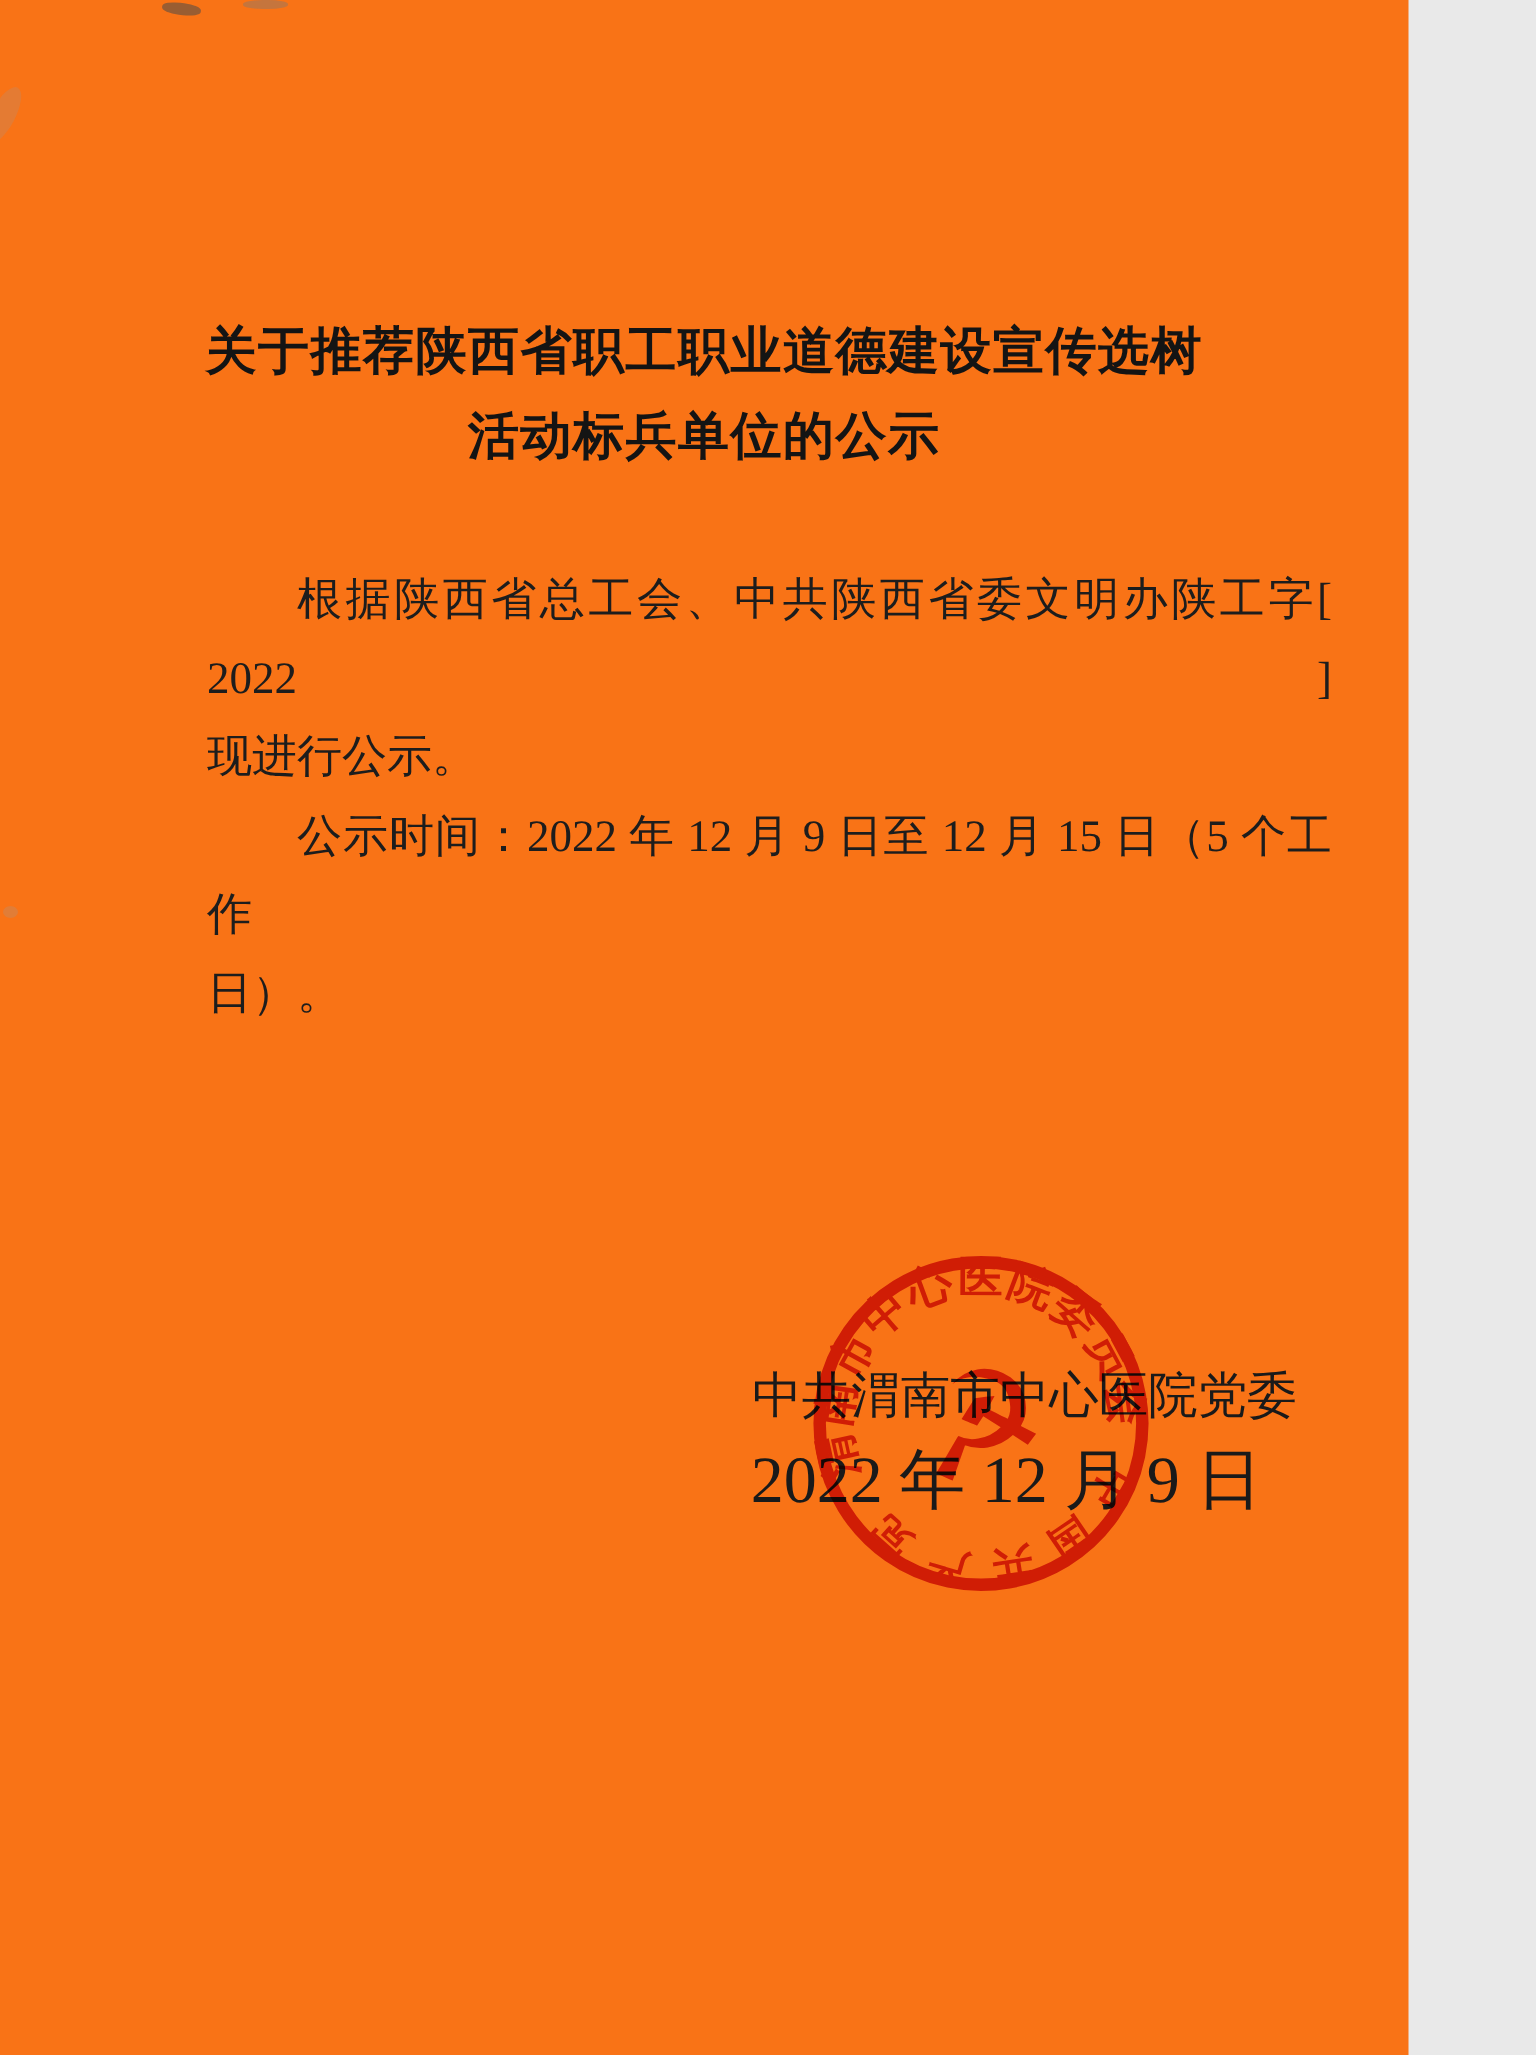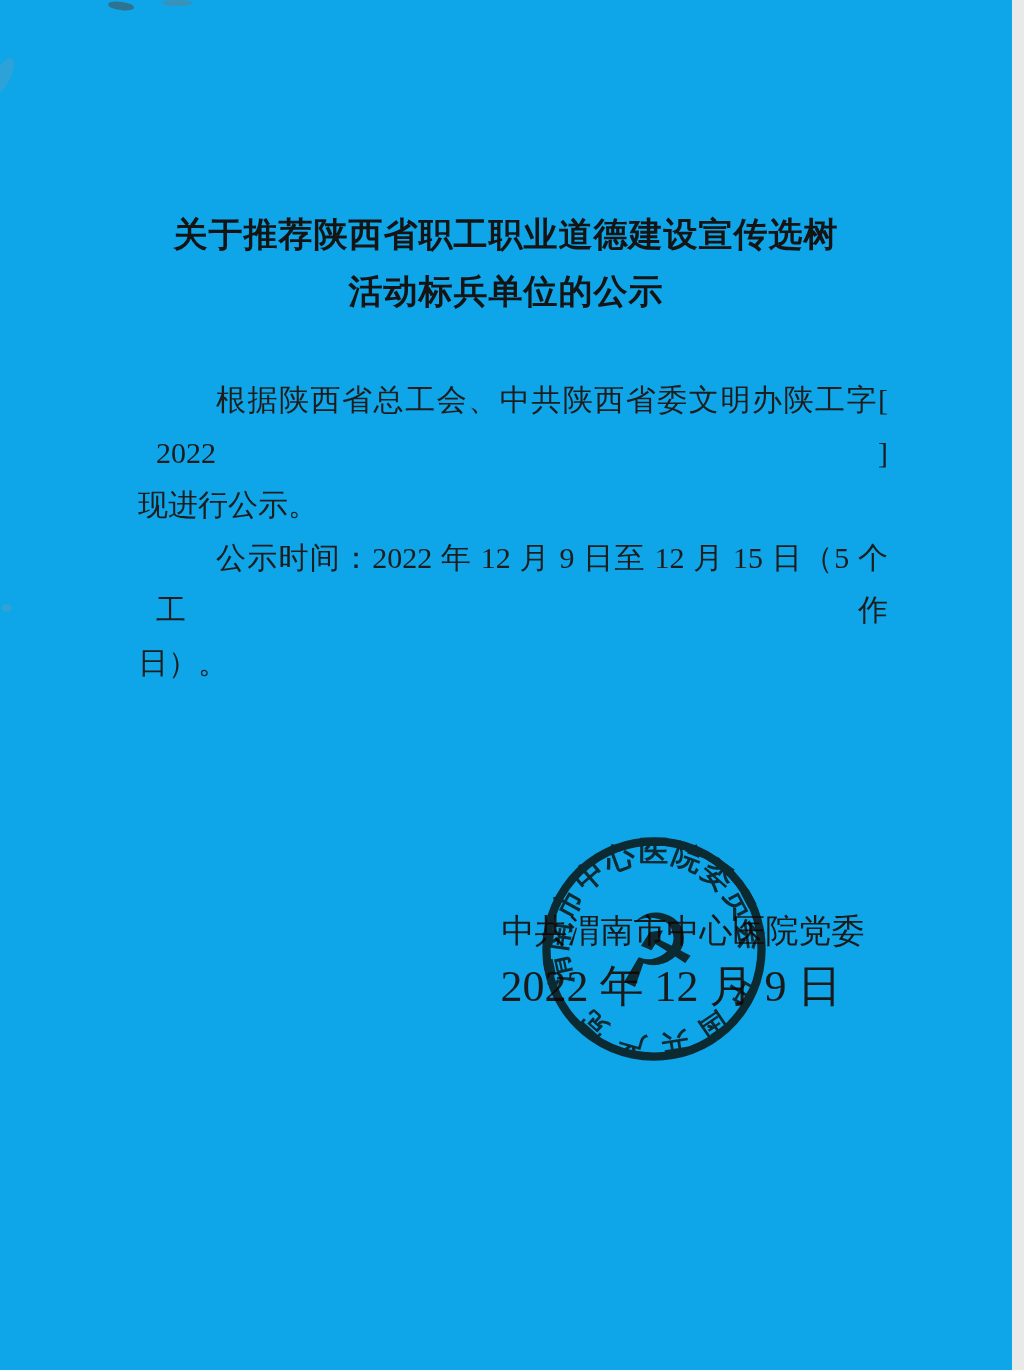--- a/index.html
+++ b/index.html
@@ -1,21 +1,21 @@
 <!DOCTYPE html>
 <html><head>
 <meta charset="utf-8">
 <style>
   * { margin: 0; padding: 0; box-sizing: border-box; }
   html, body { background: #e9e9e9; }
   .page {
     position: relative;
-    width: 1012px;
+    width: 939px;
     height: 1370px;
-    background: #0ea5e9;
+    background: #f97316;
     overflow: hidden;
     font-family: "Liberation Serif", "DejaVu Serif", serif;
     color: #1d1d1d;
   }
   .title-block {
     position: absolute;
     top: 206px;
     left: 0;
     width: 100%;
     text-align: center;
@@ -34,21 +34,21 @@
     font-size: 30px;
     line-height: 52.5px;
     color: #1d1d1d;
   }
   .body-line { display: block; white-space: nowrap; }
   .body-line.j {
     white-space: normal;
     text-align: justify;
     text-align-last: justify;
   }
-  .body-line.indent { padding-left: 60px; margin-left: 18px; }
+  .body-line.indent { padding-left: 60px; }
   .body-line.j.indent { padding-left: 0; text-indent: 60px; }
   .signature-block {
     position: absolute;
     left: 500px;
     top: 903px;
     width: 366px;
     text-align: center;
     font-size: 33px;
     line-height: 56px;
     color: #1a1a1a;

